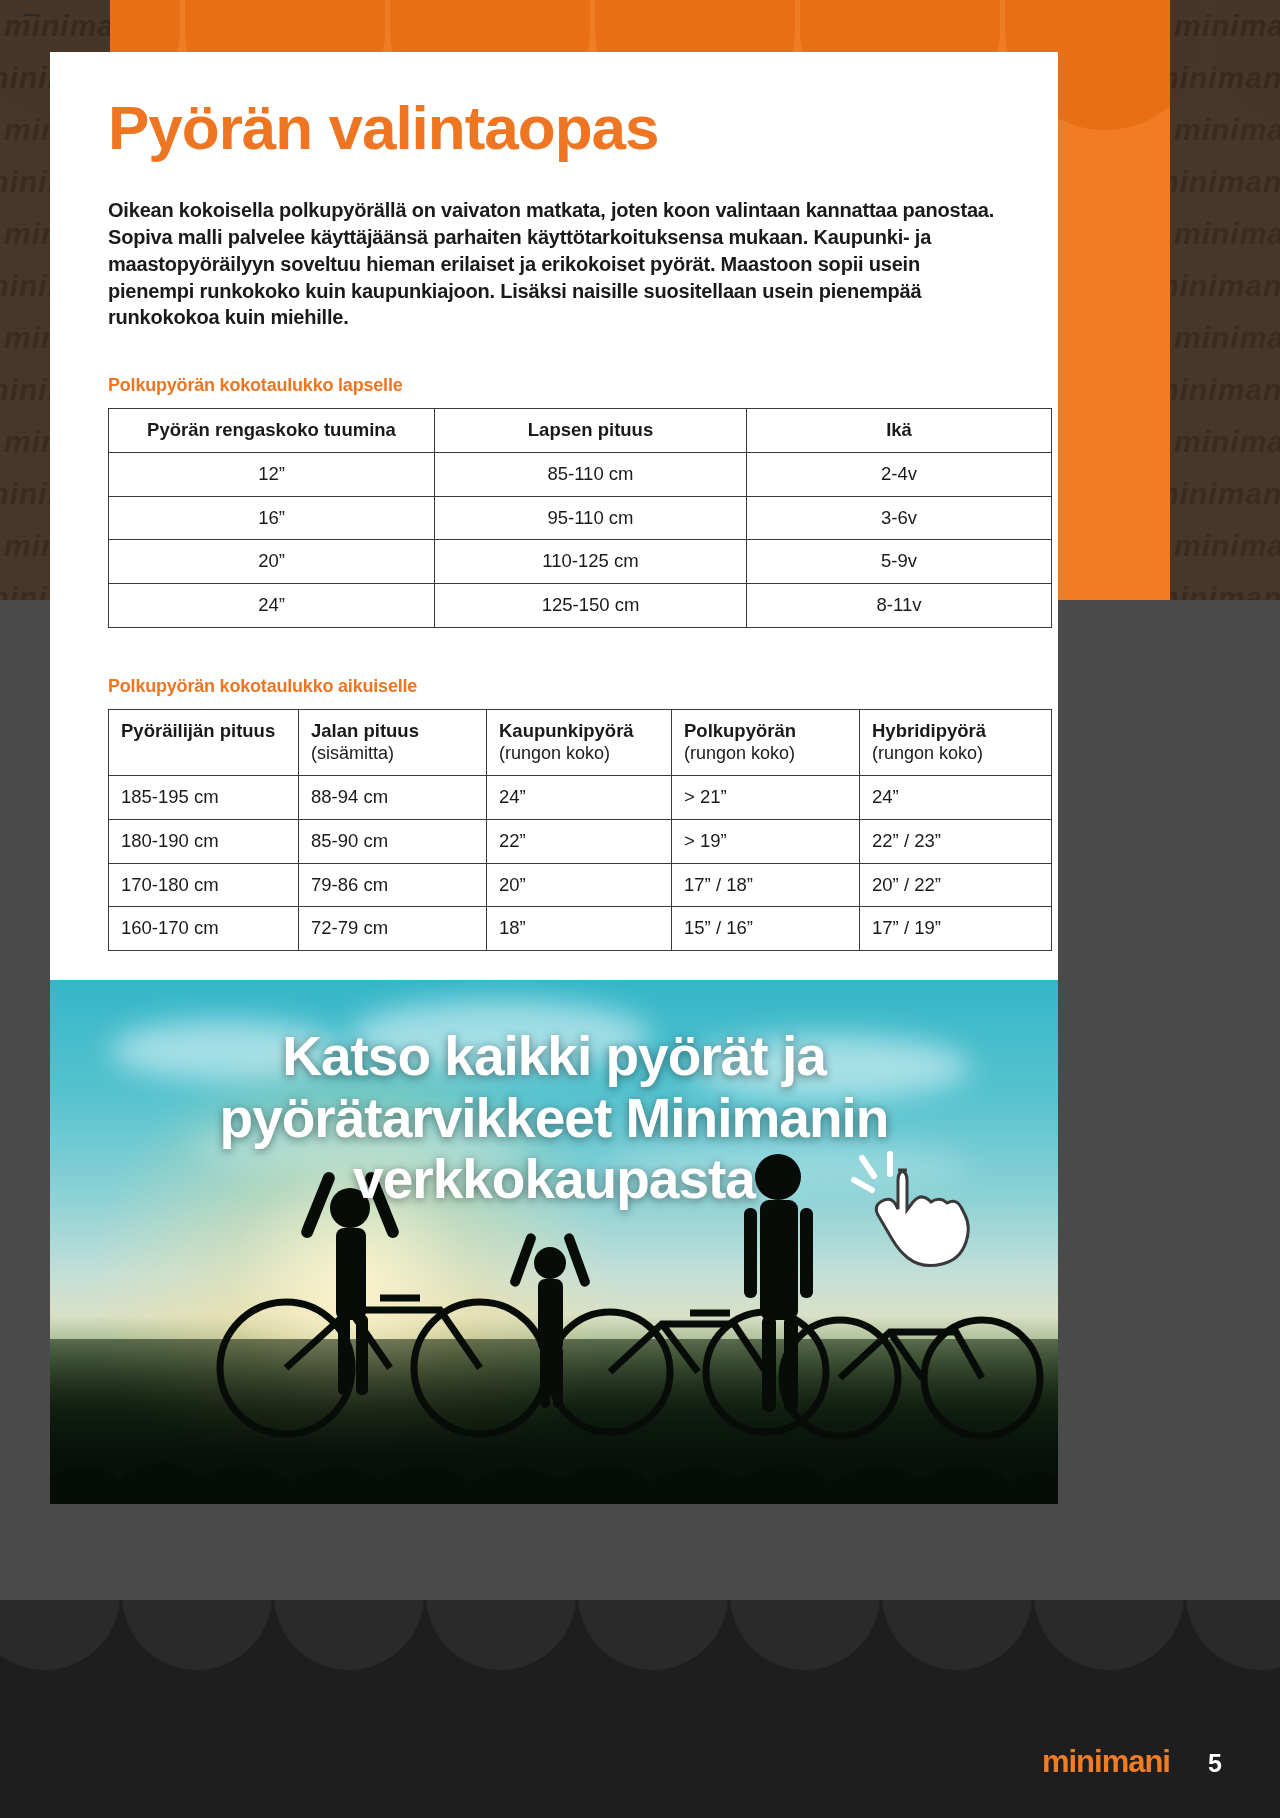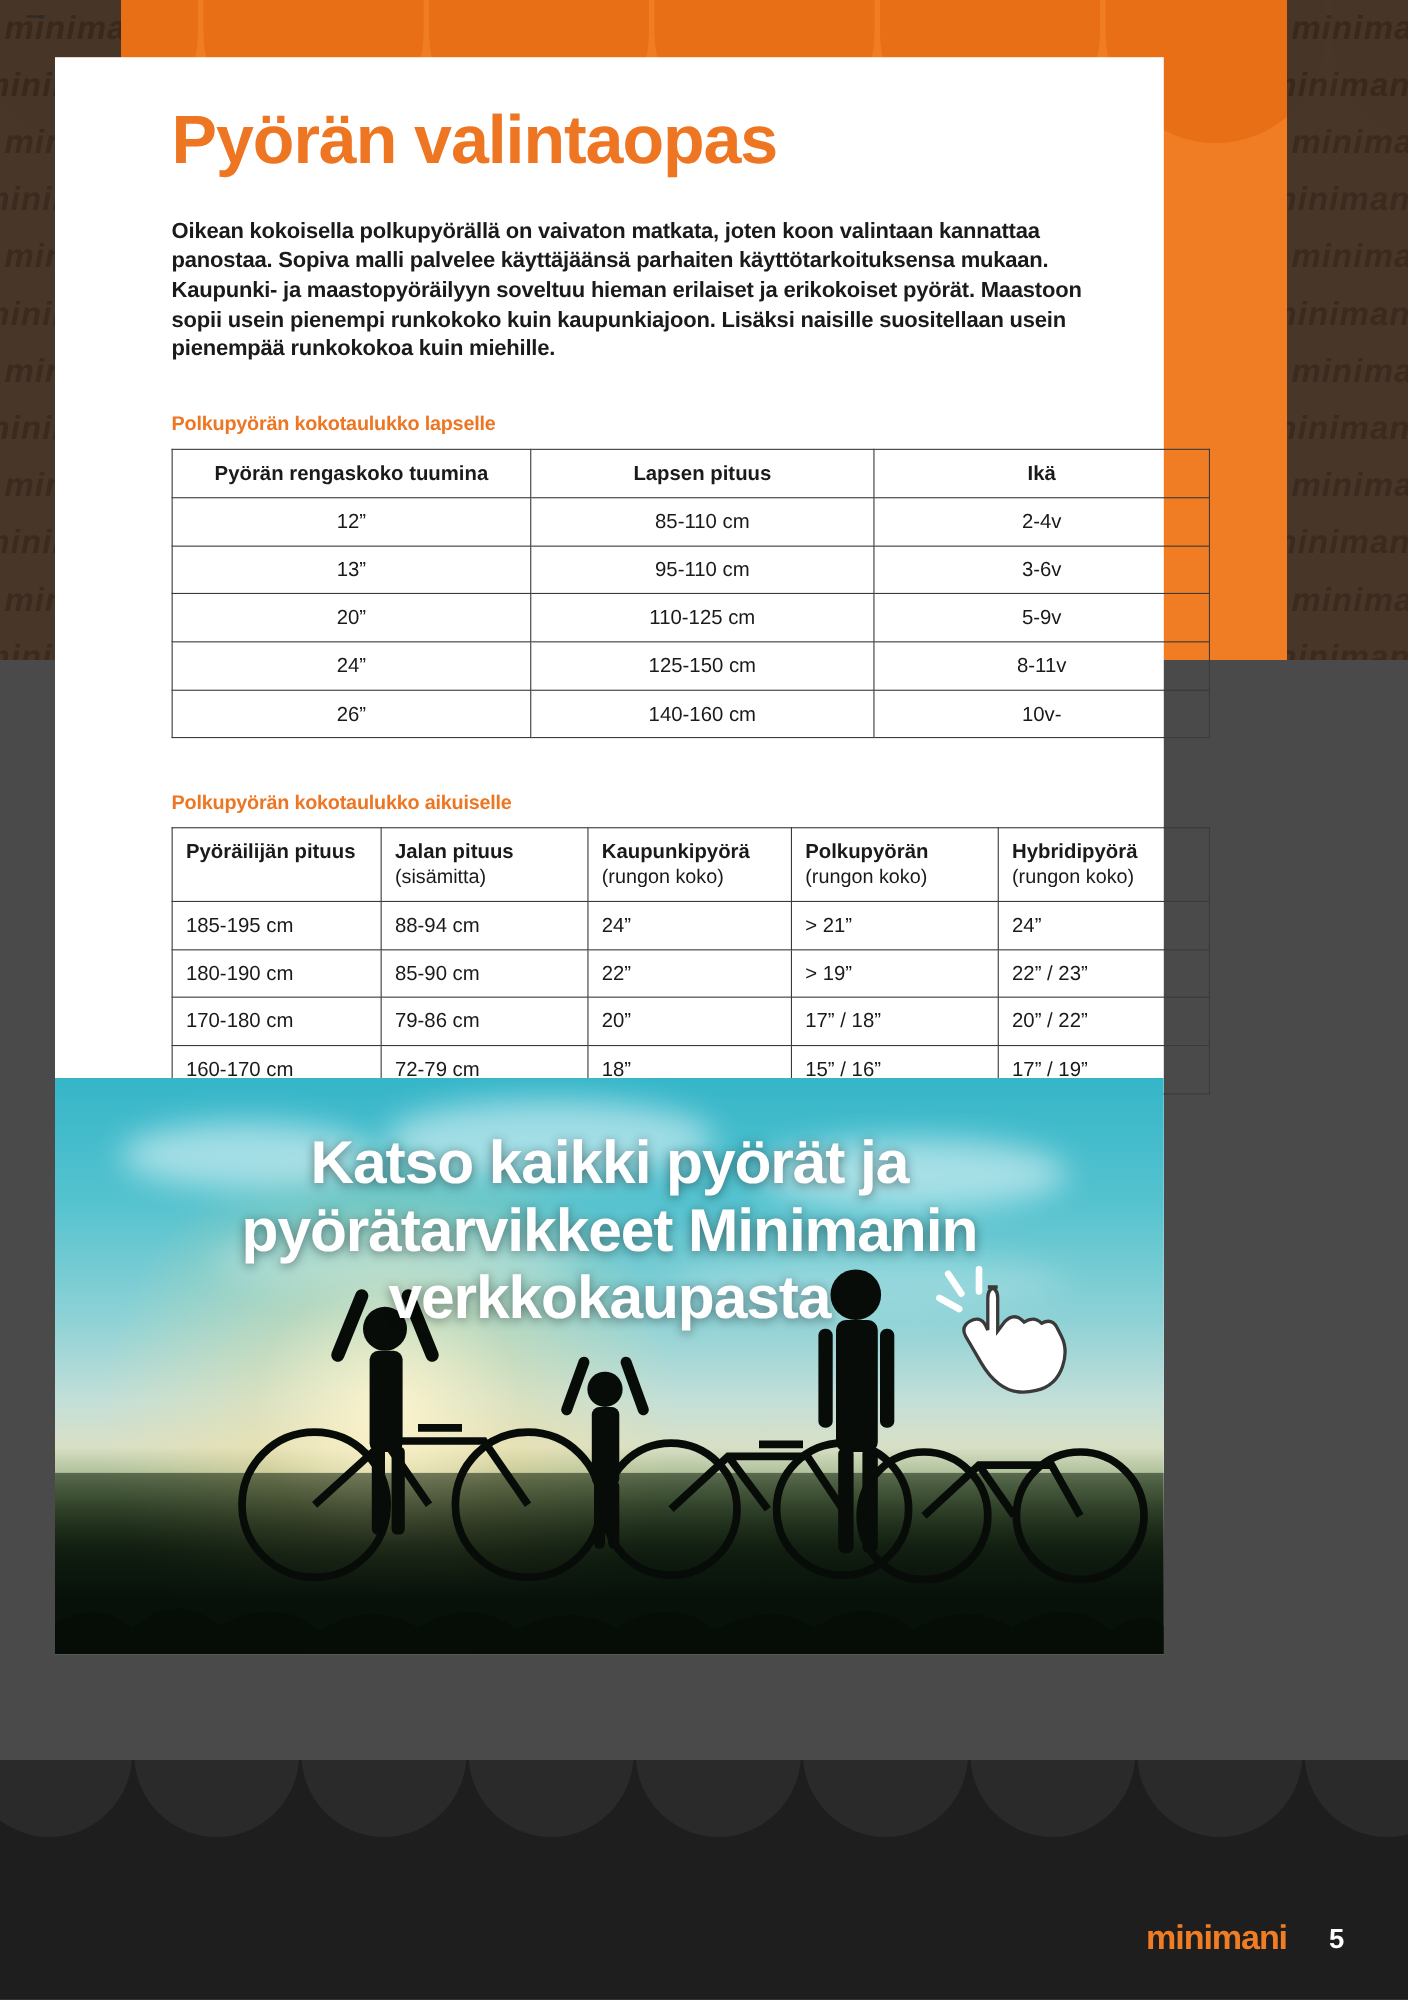--- a/index.html
+++ b/index.html
@@ -60,21 +60,21 @@
     background:#2a2a2a;
   }
 
   
   .page-card {
     position:absolute; left:50px; top:52px; width:1008px; height:1452px;
     background:#ffffff;
     z-index:3;
   }
 
-  .card-inner { padding:44px 58px 0 78px;margin-left:28px; }
+  .card-inner { padding:44px 58px 0 58px; }
 
   h1.title {
     color:#ee7623;
     font-size:62px;
     line-height:1.02;
     font-weight:bold;
     letter-spacing:-1px;
     margin-bottom:38px;
     font-family:"Liberation Sans", sans-serif;
   }
@@ -266,38 +266,33 @@
           <th>Ikä</th>
         </tr>
       </thead>
       <tbody>
         <tr>
           <td>12”</td>
           <td>85-110 cm</td>
           <td>2-4v</td>
         </tr>
         <tr>
-          <td>13”</td>
+          <td>16”</td>
           <td>95-110 cm</td>
           <td>3-6v</td>
         </tr>
         <tr>
           <td>20”</td>
           <td>110-125 cm</td>
           <td>5-9v</td>
         </tr>
         <tr>
           <td>24”</td>
           <td>125-150 cm</td>
           <td>8-11v</td>
-        </tr>
-        <tr>
-          <td>26”</td>
-          <td>140-160 cm</td>
-          <td>10v-</td>
         </tr>
       </tbody>
     </table>
 
     <h2 class="sect second">Polkupyörän kokotaulukko aikuiselle</h2>
     <table class="sz adults">
       <colgroup>
           <col class="a0">
           <col class="a1">
           <col class="a2">

